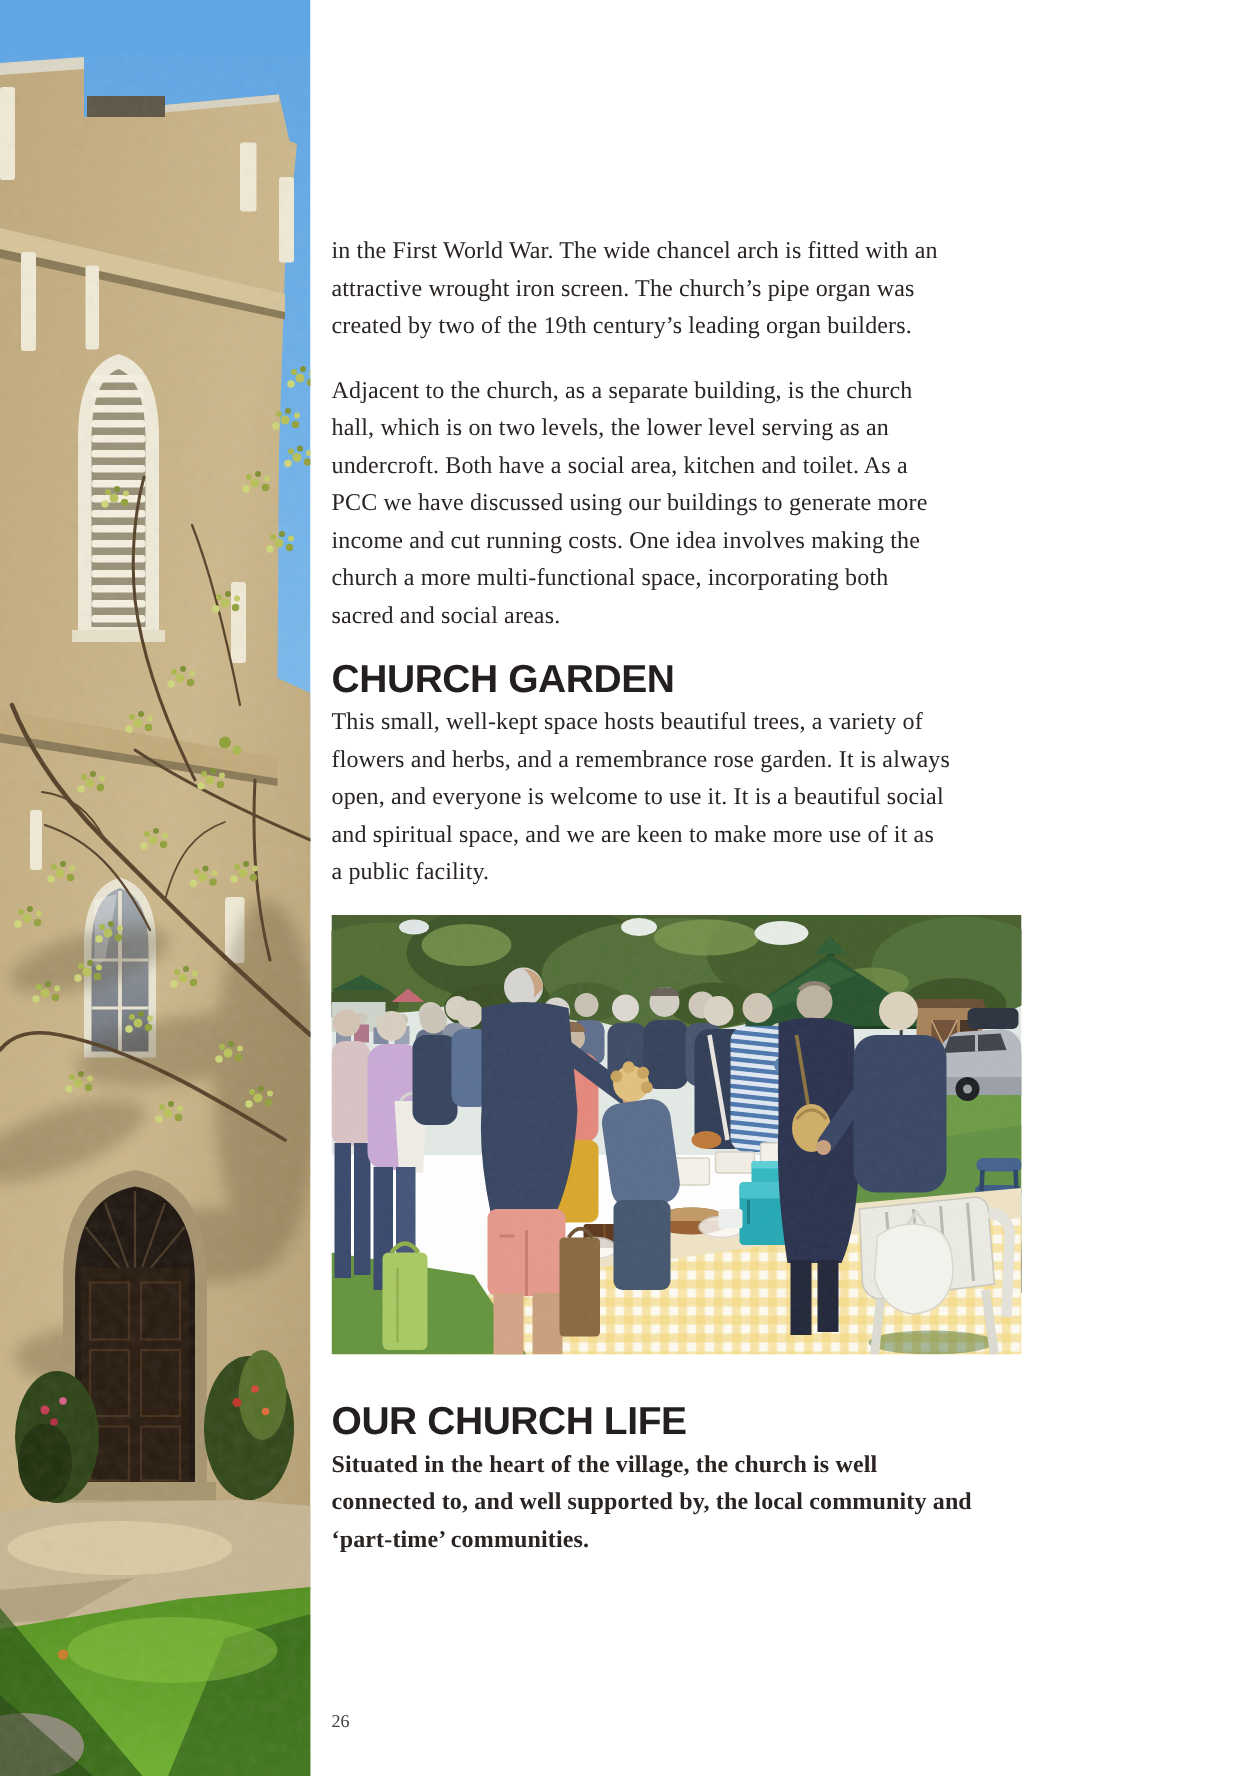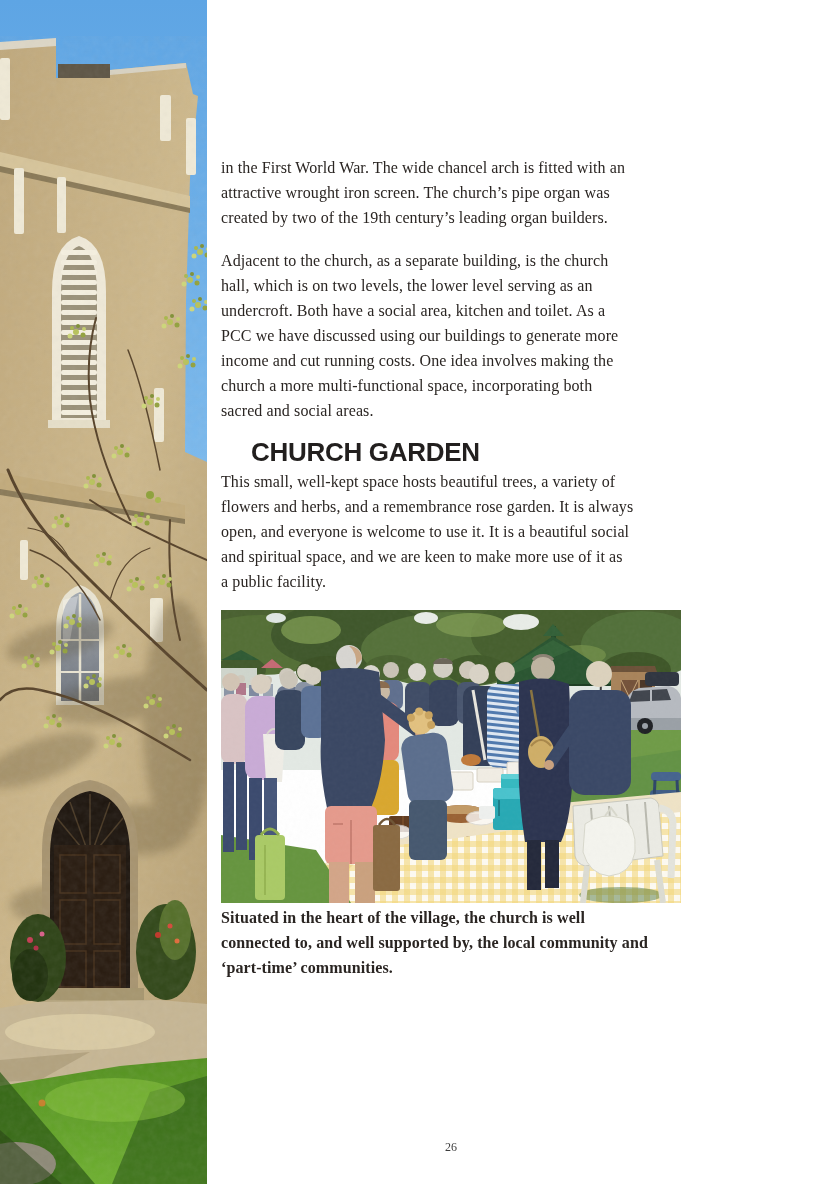--- a/index.html
+++ b/index.html
@@ -4,26 +4,26 @@
 <style>
   html,body{margin:0;padding:0;background:#ffffff;}
   .page{position:relative;width:800px;height:1191px;background:#ffffff;overflow:hidden;
         font-family:"Liberation Serif",serif;}
   .tower-photo{position:absolute;left:0;top:0;display:block;}
   .col{position:absolute;left:221px;top:155px;width:470px;}
   .para{margin:0;font-size:16px;line-height:25px;color:#2a2522;white-space:nowrap;letter-spacing:.1px;}
   .gap-p2{margin-top:18px;}
   .head{margin:0;font-family:"Liberation Sans",sans-serif;font-weight:700;font-size:26px;
         line-height:30px;color:#221f1e;letter-spacing:-.3px;}
-  .gap-h1{margin-top:14px;margin-left:30px;}
+  .gap-h1{margin-top:14px;}
   .gap-p3{margin-top:2px;}
   .bake-photo{display:block;margin-top:16px;}
   .gap-h2{margin-top:29px;}
   .gap-p4{margin-top:2px;font-weight:bold;}
-  .pageno{position:absolute;left:221px;top:1140px;width:460px;text-align:center;
+  .pageno{position:absolute;left:221px;top:1140px;width:460px;
           font-size:12px;color:#3c3c3c;}
 </style>
 </head>
 <body>
 
 <div class="page">
 
   <svg class="tower-photo" width="207" height="1184" viewBox="0 0 207 1184">
     <defs>
       <linearGradient id="skyg" x1="0" y1="0" x2="0" y2="1">
@@ -501,20 +501,21 @@
         <path d="M438,198 Q452,200 452,214 L450,268" fill="none" stroke="#e4e4dc" stroke-width="7"></path>
         <line x1="366" y1="256" x2="362" y2="293" stroke="#dcdcd2" stroke-width="6"></line>
         <line x1="436" y1="250" x2="442" y2="293" stroke="#dcdcd2" stroke-width="6"></line>
         <path d="M364,214 Q380,202 400,208 Q416,214 414,242 Q410,264 388,266 Q368,264 362,242 Z" fill="#f4f4ee" stroke="#d8d8cc"></path>
         <path d="M384,206 l6,-8 l6,8" fill="none" stroke="#d8d8cc" stroke-width="2"></path>
       </g>
 
       <rect width="460" height="293" fill="#888888" opacity=".12" filter="url(#grainB)"></rect>
     </svg>
 
+    <h2 class="head gap-h2">OUR CHURCH LIFE</h2>
 
     <p class="para gap-p4">Situated in the heart of the village, the church is well<br>connected to, and well supported by, the local community and<br>‘part-time’ communities.</p>
 
   </main>
 
   <footer class="pageno">26</footer>
 
 </div>
 
 </body></html>

